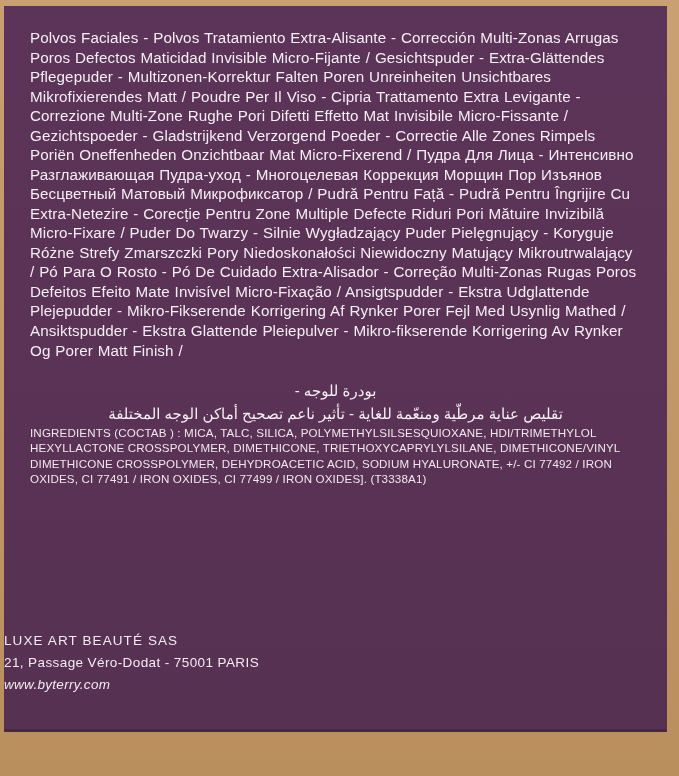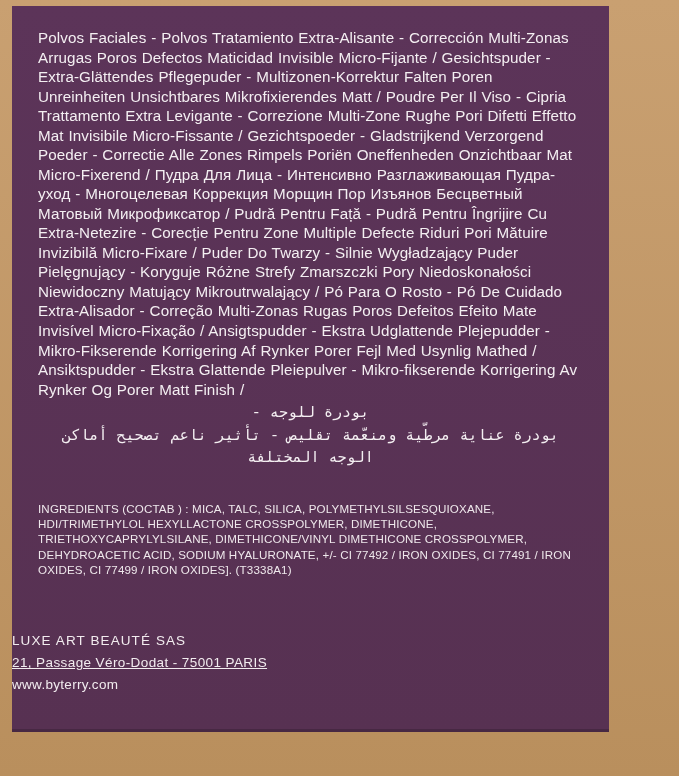--- a/index.html
+++ b/index.html
@@ -16,23 +16,23 @@
   .package {
     position: absolute;
     left: 0;
     top: 0;
     width: 679px;
     height: 776px;
     background: linear-gradient(180deg, #c9a071 0%, #b98f5d 100%);
   }
   .panel {
     position: absolute;
-    left: 12px;
+    left: 4px;
     top: 6px;
-    width: 597px;
+    width: 663px;
     height: 726px;
     background: #5a3457;
     background: linear-gradient(180deg, #5c3459 0%, #573152 100%);
     box-sizing: border-box;
     padding: 22px 26px 8px 26px;
     color: #f2ecef;
   }
   .panel:after {
     content: "";
     position: absolute;
@@ -46,64 +46,63 @@
     letter-spacing: 0.1px;
     color: #f4eff2;
     text-align: left;
     word-spacing: 0.5px;
   }
   .arabic {
     direction: rtl;
     text-align: center;
     font-size: 15px;
     line-height: 1.5;
-    margin-top: 4px;
+    margin-top: 20px;
     color: #f4eff2;
-    font-family: Liberation Mono, monospace;
+    font-family: Liberation Sans, sans-serif;
   }
   .arabic div {
     margin: 0;
   }
   .ingredients {
-    margin-top: 30px;
     font-size: 11.6px;
     line-height: 1.33;
     letter-spacing: 0.15px;
     color: #efe8ec;
   }
   .brandblock {
     position: absolute;
     left: 0;
     right: 0;
     bottom: 36px;
     text-align: left;
     font-size: 13.5px;
     line-height: 1.62;
     letter-spacing: 1.1px;
     color: #f2ecef;
   }
   .brandblock .addr {
     letter-spacing: 0.4px;
-    text-decoration: underline;
   }
   .brandblock .site {
     letter-spacing: 0.3px;
+    font-style: italic;
   }
 </style>
 </head>
 <body>
 
 <div class="package">
   <div class="panel">
 
     <div class="multilang">Polvos Faciales - Polvos Tratamiento Extra-Alisante - Corrección Multi-Zonas Arrugas Poros Defectos Maticidad Invisible Micro-Fijante / Gesichtspuder - Extra-Glättendes Pflegepuder - Multizonen-Korrektur Falten Poren Unreinheiten Unsichtbares Mikrofixierendes Matt / Poudre Per Il Viso - Cipria Trattamento Extra Levigante - Correzione Multi-Zone Rughe Pori Difetti Effetto Mat Invisibile Micro-Fissante / Gezichtspoeder - Gladstrijkend Verzorgend Poeder - Correctie Alle Zones Rimpels Poriën Oneffenheden Onzichtbaar Mat Micro-Fixerend / Пудра Для Лица - Интенсивно Разглаживающая Пудра-уход - Многоцелевая Коррекция Морщин Пор Изъянов Бесцветный Матовый Микрофиксатор / Pudră Pentru Față - Pudră Pentru Îngrijire Cu Extra-Netezire - Corecție Pentru Zone Multiple Defecte Riduri Pori Mătuire Invizibilă Micro-Fixare / Puder Do Twarzy - Silnie Wygładzający Puder Pielęgnujący - Koryguje Różne Strefy Zmarszczki Pory Niedoskonałości Niewidoczny Matujący Mikroutrwalający / Pó Para O Rosto - Pó De Cuidado Extra-Alisador - Correção Multi-Zonas Rugas Poros Defeitos Efeito Mate Invisível Micro-Fixação / Ansigtspudder - Ekstra Udglattende Plejepudder - Mikro-Fikserende Korrigering Af Rynker Porer Fejl Med Usynlig Mathed / Ansiktspudder - Ekstra Glattende Pleiepulver - Mikro-fikserende Korrigering Av Rynker Og Porer Matt Finish /</div>
 
     <div class="arabic">
       <div>بودرة للوجه -</div>
-      <div>بودرة عناية مرطّية ومنعّمة تقليص  -  تأثير ناعم تصحيح أماكن الوجه المختلفة</div>
+      <div>تقليص عناية مرطّية ومنعّمة للغاية  -  تأثير ناعم تصحيح أماكن الوجه المختلفة</div>
     </div>
 
     <div class="ingredients">INGREDIENTS (COCTAB ) : MICA, TALC, SILICA, POLYMETHYLSILSESQUIOXANE, HDI/TRIMETHYLOL HEXYLLACTONE CROSSPOLYMER, DIMETHICONE, TRIETHOXYCAPRYLYLSILANE, DIMETHICONE/VINYL DIMETHICONE CROSSPOLYMER, DEHYDROACETIC ACID, SODIUM HYALURONATE, +/- CI 77492 / IRON OXIDES, CI 77491 / IRON OXIDES, CI 77499 / IRON OXIDES]. (T3338A1)</div>
 
     <div class="brandblock">
       <div class="company">LUXE ART BEAUTÉ SAS</div>
       <div class="addr">21, Passage Véro-Dodat - 75001 PARIS</div>
       <div class="site">www.byterry.com</div>
     </div>
 

